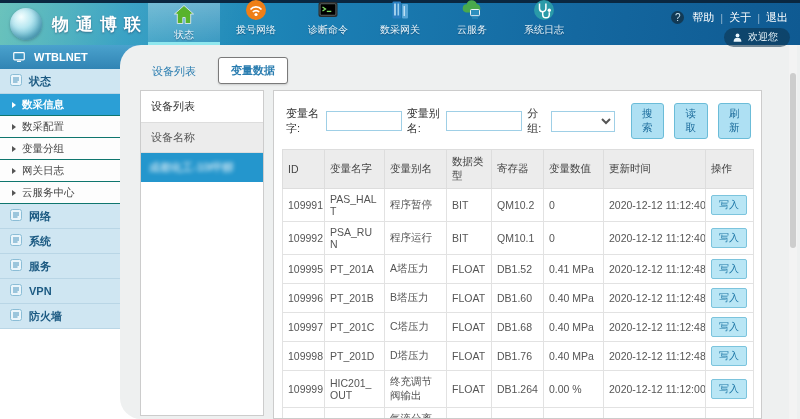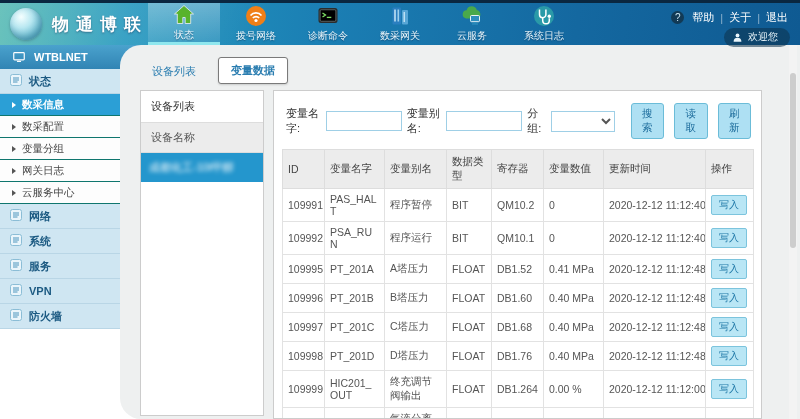--- a/index.html
+++ b/index.html
@@ -14,21 +14,21 @@
   .top-header::after { content:""; position:absolute; left:0; top:0; width:60%; height:100%;
     background:linear-gradient(115deg,rgba(255,255,255,.22),rgba(255,255,255,0) 55%); pointer-events:none; }
   .logo-area { position:absolute; left:10px; top:5px; display:flex; align-items:center; gap:10px; }
   .globe { width:32px; height:32px; border-radius:50%;
     background:radial-gradient(circle at 35% 28%,#f2ffff,#a8e2ee 35%,#3fa9c4 72%,#1f7e9e);
     box-shadow:0 1px 3px rgba(0,30,60,.4), inset -2px -3px 6px rgba(10,80,110,.5); }
   .logo-text { color:#fff; font-size:17px; font-weight:bold; letter-spacing:7px;
     text-shadow:0 1px 2px rgba(0,40,80,.6); }
   .top-nav { position:absolute; left:148px; top:0; height:42px; display:flex; z-index:2; }
   .nav-item { width:72px; display:flex; flex-direction:column; align-items:center;
-    justify-content:flex-end; padding-bottom:2px; cursor:pointer; }
+    justify-content:flex-end; padding-bottom:8px; cursor:pointer; }
   .nav-item .nav-ico { width:24px; height:24px; margin-bottom:1px; }
   .nav-item .nav-ico svg { width:100%; height:100%; }
   .nav-item .nav-label { font-size:10px; color:#eaf6fb; text-shadow:0 1px 1px rgba(0,40,80,.5); }
   .nav-item.active { background:linear-gradient(rgba(255,255,255,.30),rgba(255,255,255,.10));
     border-bottom:3px solid #8fe7ee; padding-bottom:0; }
   .top-links { position:absolute; right:12px; top:7px; display:flex; align-items:center;
     gap:6px; font-size:11px; color:#fff; z-index:2; }
   .top-links .sep { color:rgba(255,255,255,.5); }
   .top-links .lnk { cursor:pointer; }
   .q-ico { display:inline-block; width:13px; height:13px; border-radius:50%; background:#123a55;

